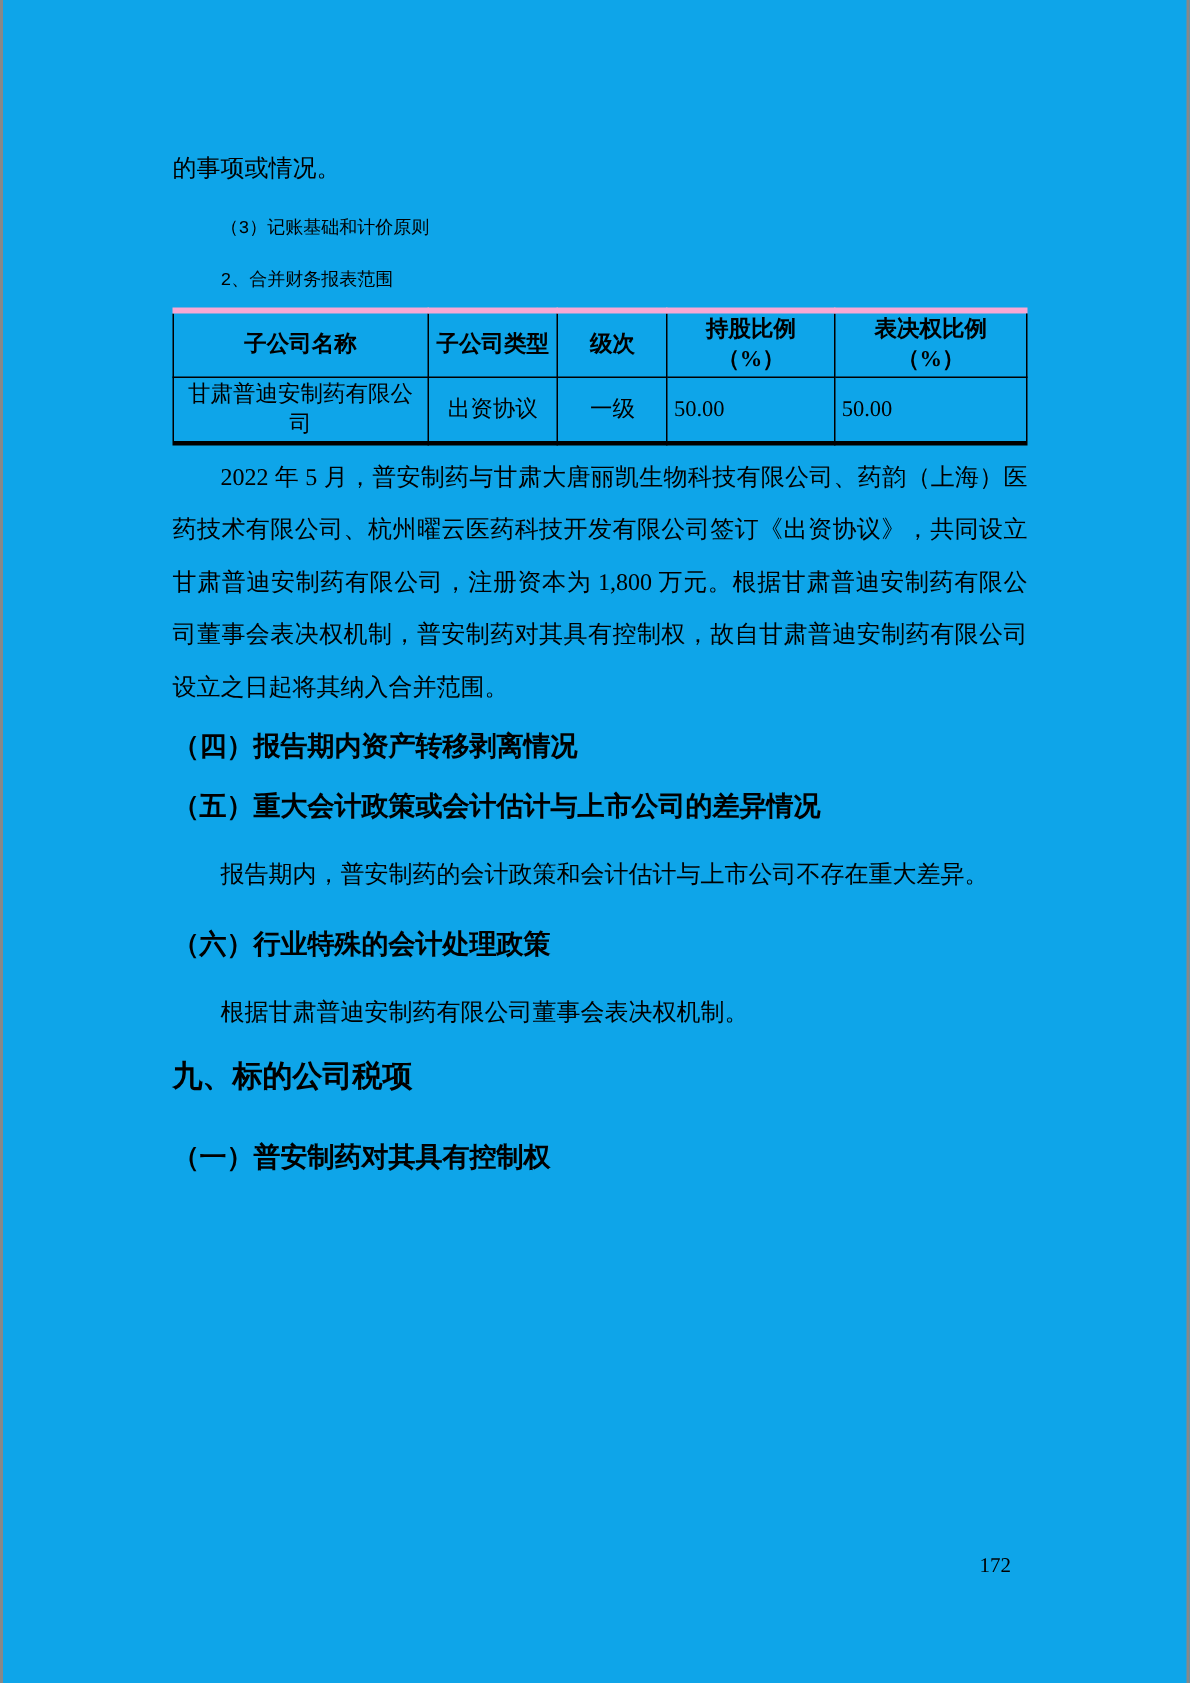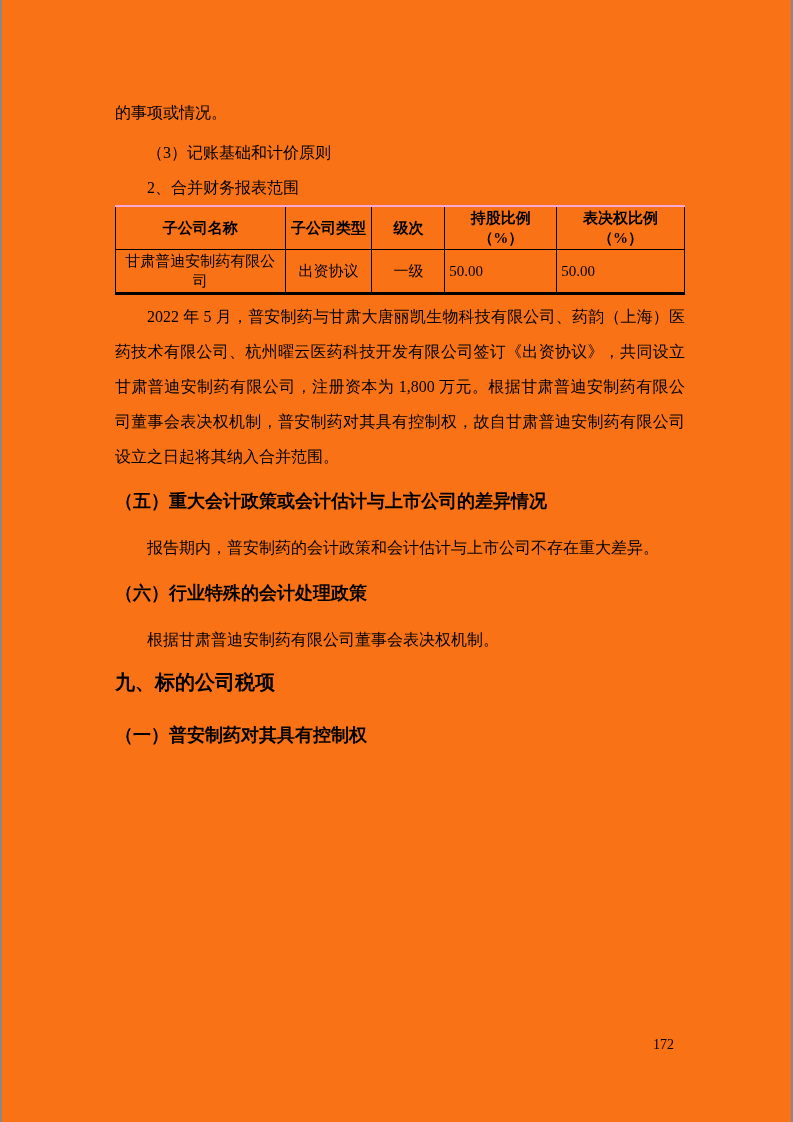--- a/index.html
+++ b/index.html
@@ -1,41 +1,42 @@
 <!DOCTYPE html>
 <html><head>
 <meta charset="utf-8">
 <style>
   html, body { margin: 0; padding: 0; background: #888; }
   .page {
     width: 789px; height: 1122px;
-    background: #f97316;
+    background: #0ea5e9;
     position: relative;
     margin: 0 auto;
     font-family: "Liberation Serif", "DejaVu Serif", serif;
     color: #000000;
     overflow: hidden;
   }
   .content {
     position: absolute;
     left: 113px; top: 95px;
     width: 570px;
   }
   .para {
     margin: 0;
     font-size: 16px;
     line-height: 35px;
     text-align: justify;
   }
   .indent { text-indent: 32px; }
   .subhead {
     margin: 0;
-    font-size: 16px;
+    font-size: 12px;
     line-height: 35px;
     text-indent: 32px;
+    font-family: Liberation Mono, monospace;
   }
   .gap5  { margin-top: 5px; }
   .gap10 { margin-top: 10px; }
   .heading {
     margin: 0;
     font-family: "Liberation Sans", "DejaVu Sans", sans-serif;
     font-weight: bold;
     font-size: 18px;
     line-height: 26px;
     text-align: left;
@@ -44,21 +45,21 @@
     font-size: 20px;
     line-height: 28px;
   }
   .accent-colon {
     font-weight: bold;
   }
   table.sub-table {
     margin-top: 0px;
     width: 570px;
     border-collapse: collapse;
-    border-top: 2px solid #f9a8d4;
+    border-top: 4px solid #f9a8d4;
     border-bottom: 3px solid #000;
     font-size: 15px;
   }
   table.sub-table th, table.sub-table td {
     border: 1px solid #000;
     padding: 1px 4px;
     height: 22px;
     line-height: 20px;
   }
   table.sub-table th {
@@ -112,20 +113,21 @@
           <td class="c">出资协议</td>
           <td class="c">一级</td>
           <td class="r">50.00</td>
           <td class="r">50.00</td>
         </tr>
       </tbody>
     </table>
 
     <p class="para indent" style="margin-top:4px;">2022 年 5 月，普安制药与甘肃大唐丽凯生物科技有限公司、药韵（上海）医药技术有限公司、杭州曜云医药科技开发有限公司签订《出资协议》，共同设立甘肃普迪安制药有限公司，注册资本为 1,800 万元。根据甘肃普迪安制药有限公司董事会表决权机制，普安制药对其具有控制权，故自甘肃普迪安制药有限公司设立之日起将其纳入合并范围。</p>
 
+    <h2 class="heading" style="margin-top:8px;">（四）报告期内资产转移剥离情况</h2>
 
 
     <h2 class="heading" style="margin-top:14px;">（五）重大会计政策或会计估计与上市公司的差异情况</h2>
 
     <p class="para indent" style="margin-top:16px;">报告期内，普安制药的会计政策和会计估计与上市公司不存在重大差异。</p>
 
     <h2 class="heading" style="margin-top:15px;">（六）行业特殊的会计处理政策</h2>
 
     <p class="para indent" style="margin-top:16px;">根据甘肃普迪安制药有限公司董事会表决权机制。</p>
 

